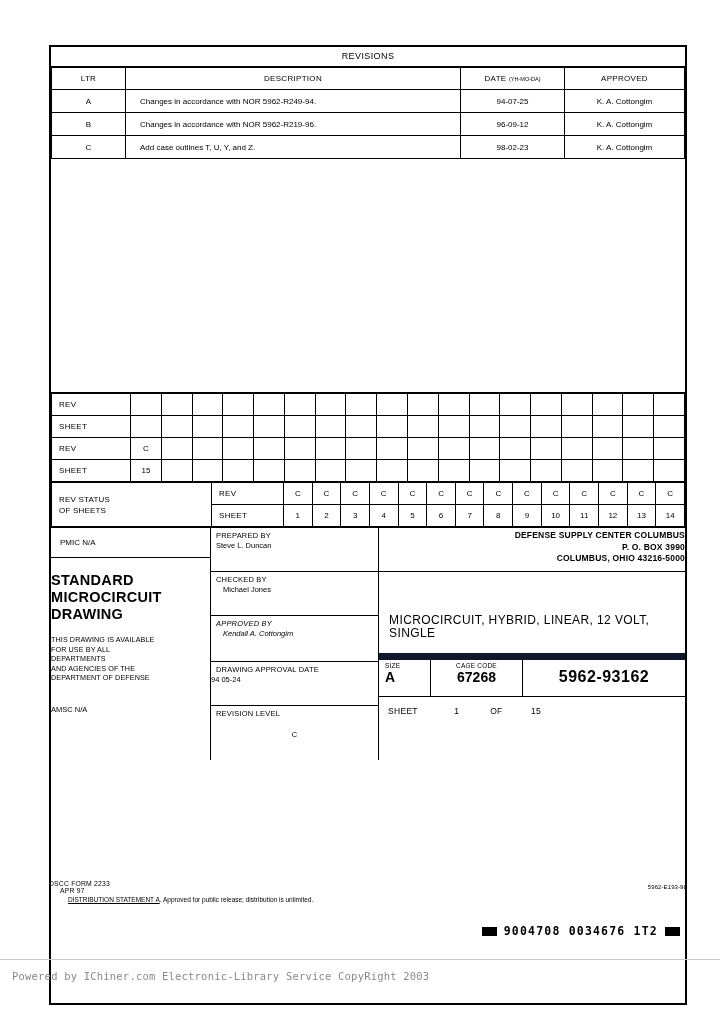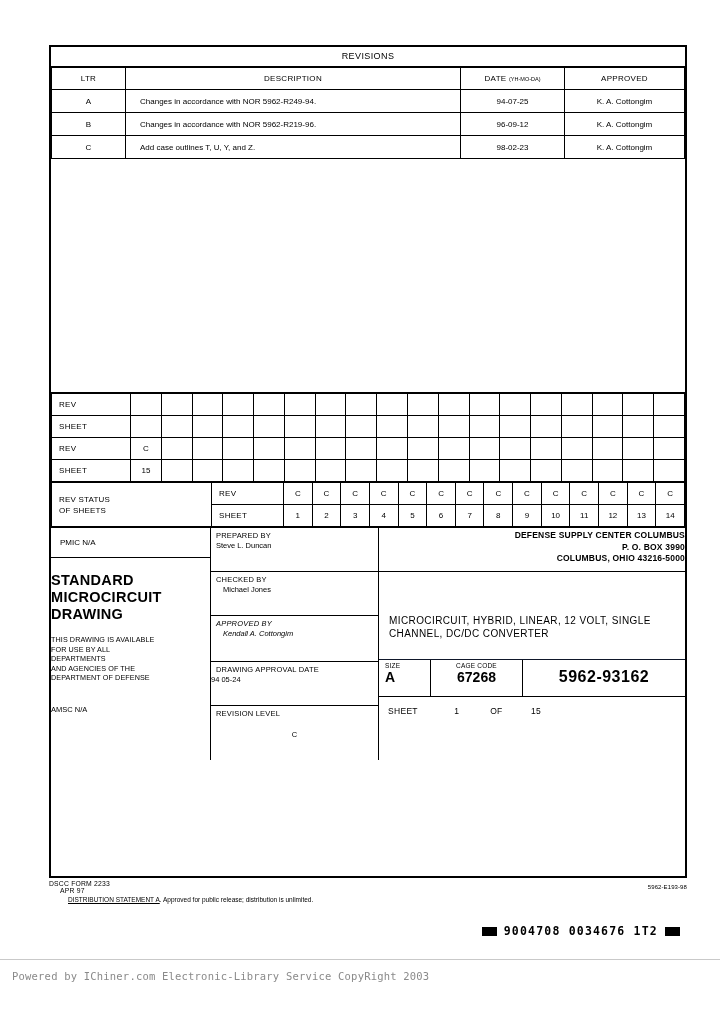--- a/index.html
+++ b/index.html
@@ -22,21 +22,21 @@
     left: 0; top: 0;
     width: 720px; height: 1012px;
     background: #fff;
   }
 
   #drawing-frame {
     position: absolute;
     left: 49px;
     top: 45px;
     width: 638px;
-    height: 833px;
+    height: 960px;
     border: 2px solid #000;
     box-sizing: border-box;
   }
 
   
   table.grid {
     border-collapse: collapse;
     width: 100%;
     table-layout: fixed;
   }
@@ -153,23 +153,23 @@
     border-bottom: 1px solid #000;
     box-sizing: border-box;
     font-weight: bold;
     font-size: 8.5px;
     line-height: 11.5px;
     padding-top: 2px;
     letter-spacing: .2px;
   }
   #device-title {
     height: 88px;
-    border-bottom: 1px solid #0f172a;
-    box-sizing: border-box;
-    font-size: 10px;
+    border-bottom: 7px solid #0f172a;
+    box-sizing: border-box;
+    font-size: 12px;
     line-height: 13px;
     padding: 42px 0 0 10px;
     letter-spacing: .4px;
   }
   #codebar { display: flex; height: 36px; border-bottom: 1px solid #000; }
   #size-cell {
     width: 52px;
     border-right: 1px solid #000;
     box-sizing: border-box;
     padding-left: 6px;
@@ -516,21 +516,20 @@
 
       <div id="tb-right">
         <div id="dscc-address">
           <div>DEFENSE SUPPLY CENTER COLUMBUS</div>
           <div>P. O. BOX 3990</div>
           <div>COLUMBUS, OHIO  43216-5000</div>
         </div>
 
         <div id="device-title">
           <div>MICROCIRCUIT, HYBRID, LINEAR, 12 VOLT, SINGLE</div>
-          <div>CHANNEL, DC/DC CONVERTER</div>
         </div>
 
         <div id="codebar">
           <div id="size-cell">
             <div class="mini-label">SIZE</div>
             <div class="size-val">A</div>
           </div>
           <div id="cage-cell">
             <div class="mini-label">CAGE CODE</div>
             <div class="cage-val">67268</div>

